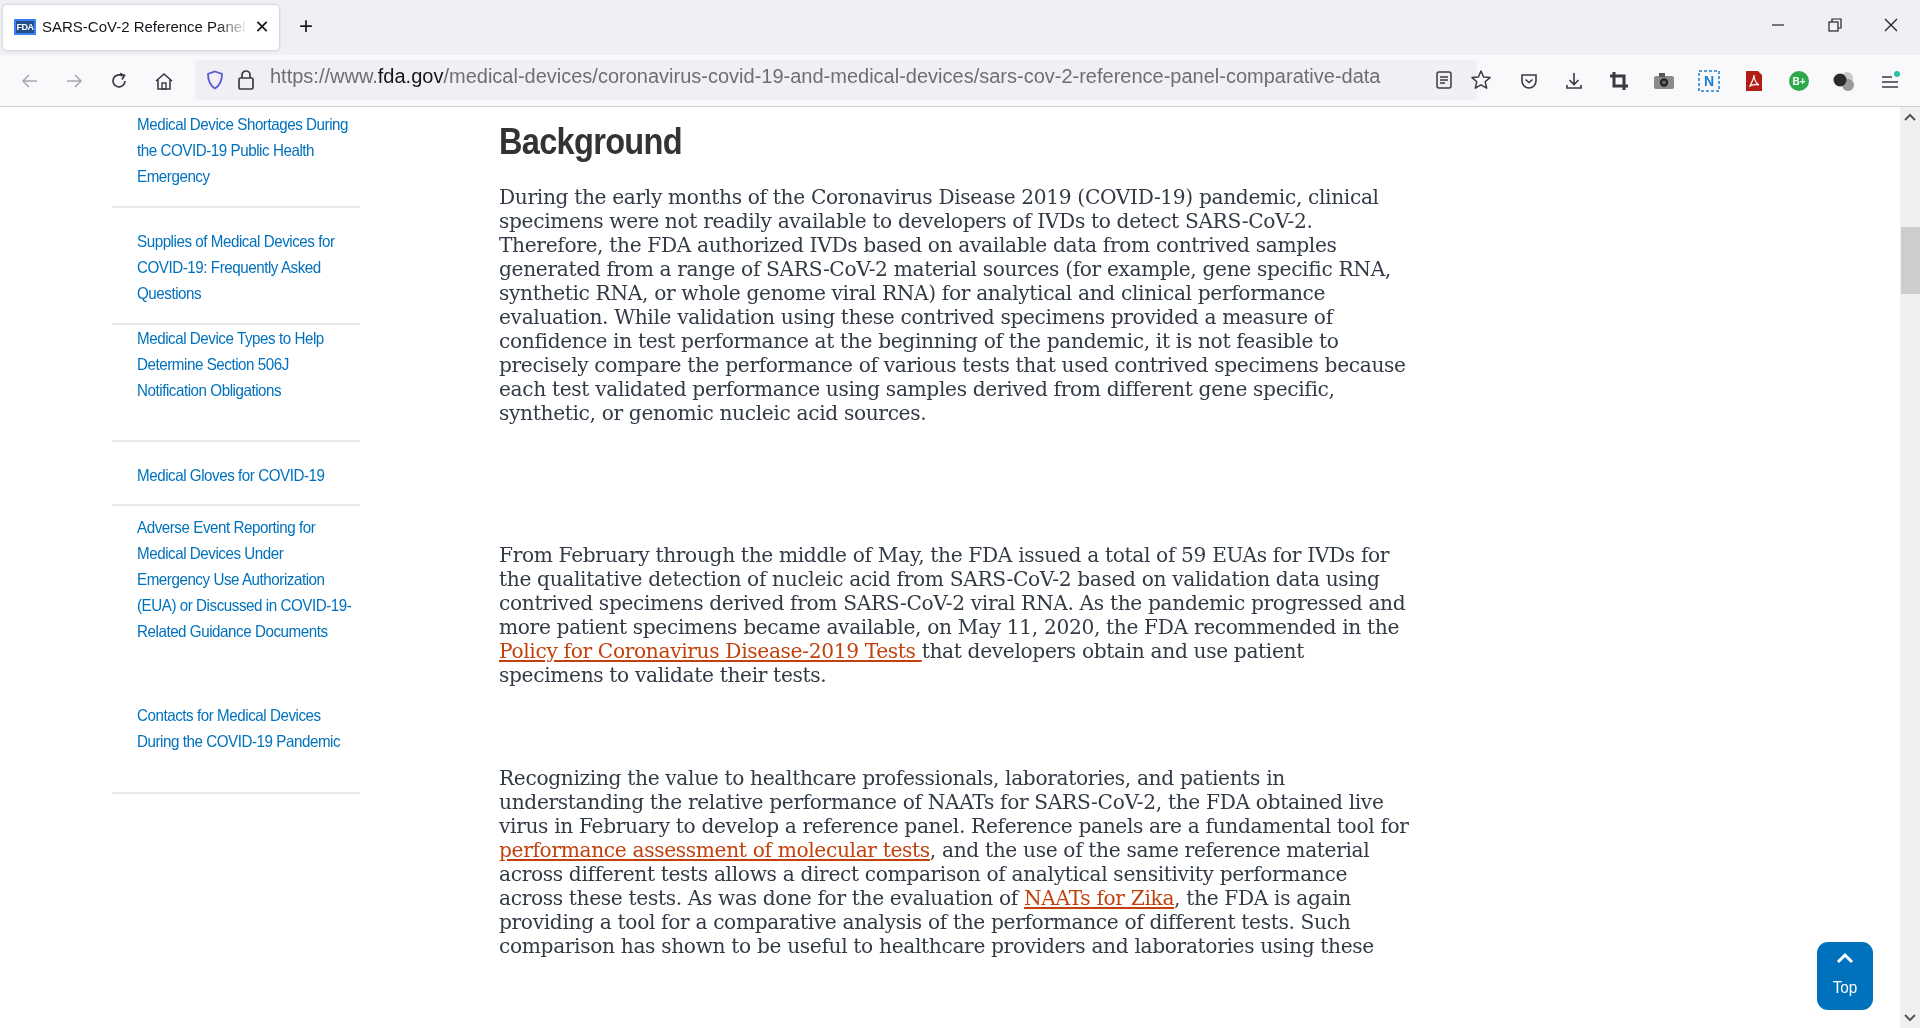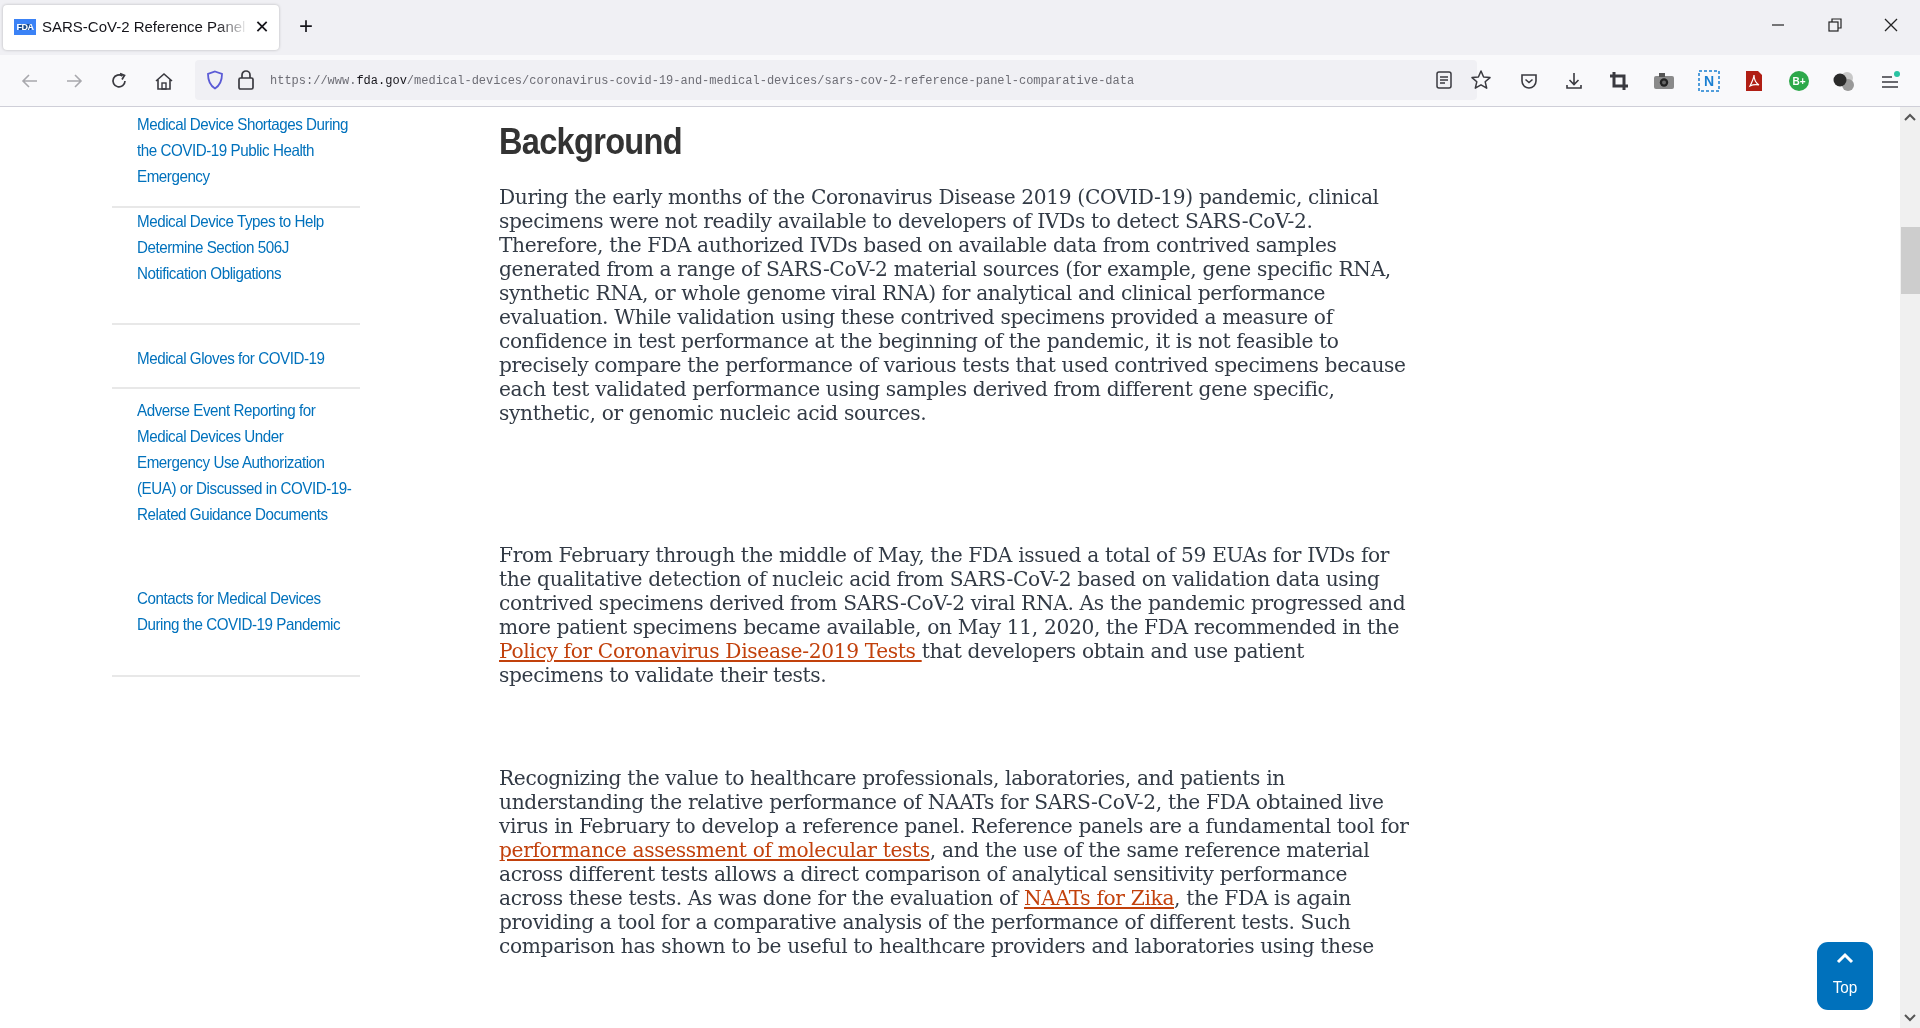--- a/index.html
+++ b/index.html
@@ -1,34 +1,34 @@
 <!DOCTYPE html>
 <html><head>
 <meta charset="utf-8">
 <style>
   * { box-sizing: border-box; margin: 0; padding: 0; }
   html, body { width: 1920px; height: 1028px; overflow: hidden; background: #ffffff; font-family: "Liberation Sans", sans-serif; }
 
   
   .tabstrip { position: absolute; left: 0; top: 0; width: 1920px; height: 55px; background: #f0f0f4; }
   .tab { position: absolute; left: 3px; top: 5px; width: 276px; height: 45px; background: #ffffff; border-radius: 4px; box-shadow: 0 0 3px rgba(0,0,0,0.25); display: flex; align-items: center; }
-  .tab-favicon { position: absolute; left: 11px; top: 14px; width: 22px; height: 16px; background: #1f4e89; color: #fff; font-size: 9px; font-weight: bold; display: flex; align-items: center; justify-content: center; border: 5px solid #3b82f6; letter-spacing: -0.5px; }
+  .tab-favicon { position: absolute; left: 11px; top: 14px; width: 22px; height: 16px; background: #1f4e89; color: #fff; font-size: 9px; font-weight: bold; display: flex; align-items: center; justify-content: center; border: 2px solid #3b82f6; letter-spacing: -0.5px; }
   .tab-title { position: absolute; left: 39px; top: 13px; width: 206px; font-size: 15px; color: #15141a; white-space: nowrap; overflow: hidden; -webkit-mask-image: linear-gradient(to right, #000 85%, transparent 100%); mask-image: linear-gradient(to right, #000 85%, transparent 100%); }
   .tab-close { position: absolute; left: 248px; top: 10px; width: 22px; height: 24px; font-size: 18px; color: #15141a; text-align: center; line-height: 24px; }
   .new-tab { position: absolute; left: 292px; top: 12px; width: 28px; height: 28px; font-size: 24px; color: #15141a; text-align: center; line-height: 28px; font-weight: 300; }
   .win-btn { position: absolute; top: 10px; width: 40px; height: 30px; display: flex; align-items: center; justify-content: center; }
   .win-min { left: 1758px; }
   .win-max { left: 1815px; }
   .win-close { left: 1871px; }
 
   
   .navbar { position: absolute; left: 0; top: 55px; width: 1920px; height: 52px; background: #f9f9fb; border-bottom: 1px solid #cfcfd8; }
   .nav-btn { position: absolute; top: 10px; width: 32px; height: 32px; display: flex; align-items: center; justify-content: center; }
   .urlbar { position: absolute; left: 195px; top: 5px; width: 1282px; height: 40px; background: #f0f0f4; border-radius: 4px; }
-  .url-text { position: absolute; left: 75px; top: 14px; font-size: 12px; color: #6d6d75; white-space: nowrap; font-family: Liberation Mono, monospace; }
+  .url-text { position: absolute; left: 75px; top: 5px; font-size: 20px; color: #6d6d75; white-space: nowrap; }
   .url-text .host { color: #15141a; }
   .tb-icon { position: absolute; top: 12px; width: 28px; height: 28px; display: flex; align-items: center; justify-content: center; }
 
   
   .content { position: absolute; left: 0; top: 107px; width: 1900px; height: 921px; overflow: hidden; background: #fff; }
   .sidebar { position: absolute; left: 112px; top: 0; width: 248px; }
   .side-item { padding: 0 0 0 25px; border-bottom: 2px solid #e8e8e8; }
   .side-item.no-border { border-bottom: none; }
   .side-link { display: block; font-family: "Liberation Sans", sans-serif; font-size: 16.5px; line-height: 26px; color: #0071bc; text-decoration: none; letter-spacing: -0.5px; transform: scaleX(0.92); transform-origin: left; width: 240px; }
 
@@ -186,20 +186,23 @@
         <circle cx="18" cy="4" r="3" fill="#2ac3a2"></circle>
       </svg>
   </div>
 </div>
 
 <div class="content">
   <nav class="sidebar">
     <div class="side-item" style="height:101px;padding-top:4px">
       <a class="side-link">Medical Device Shortages During the COVID-19 Public Health Emergency</a>
     </div>
+    <div class="side-item" style="height:117px;padding-top:20px">
+      <a class="side-link">Supplies of Medical Devices for COVID-19: Frequently Asked Questions</a>
+    </div>
     <div class="side-item" style="height:117px;">
       <a class="side-link">Medical Device Types to Help Determine Section 506J Notification Obligations</a>
     </div>
     <div class="side-item" style="height:64px;padding-top:20px">
       <a class="side-link">Medical Gloves for COVID-19</a>
     </div>
     <div class="side-item no-border" style="height:196px;padding-top:8px">
       <a class="side-link">Adverse Event Reporting for Medical Devices Under Emergency Use Authorization (EUA) or Discussed in COVID-19-Related Guidance Documents</a>
     </div>
     <div class="side-item" style="height:92px;padding-top:0px">

